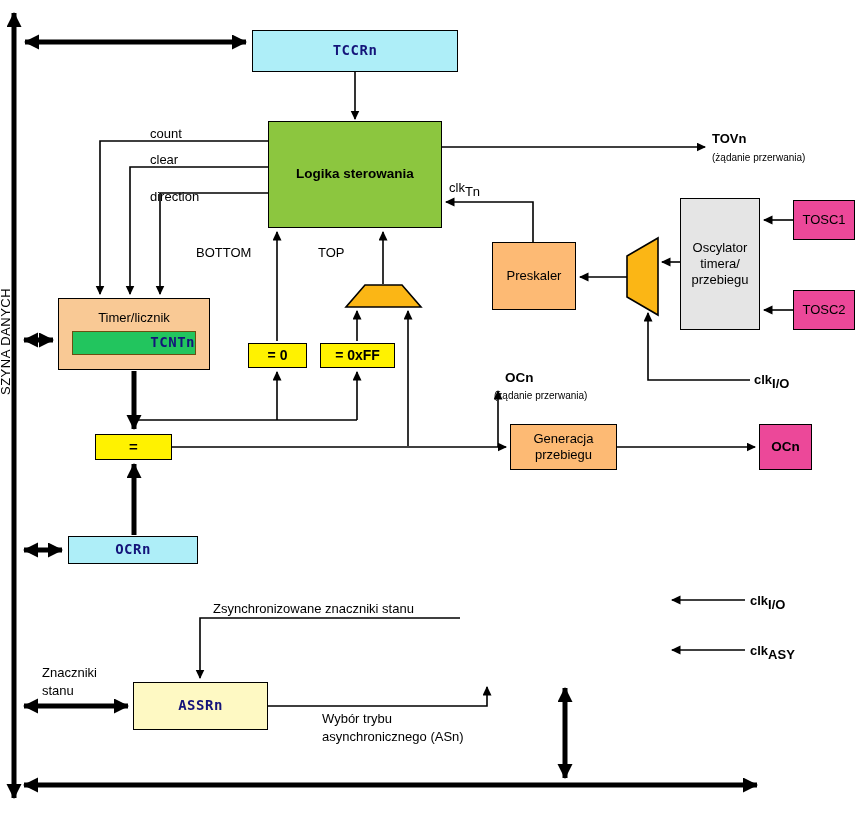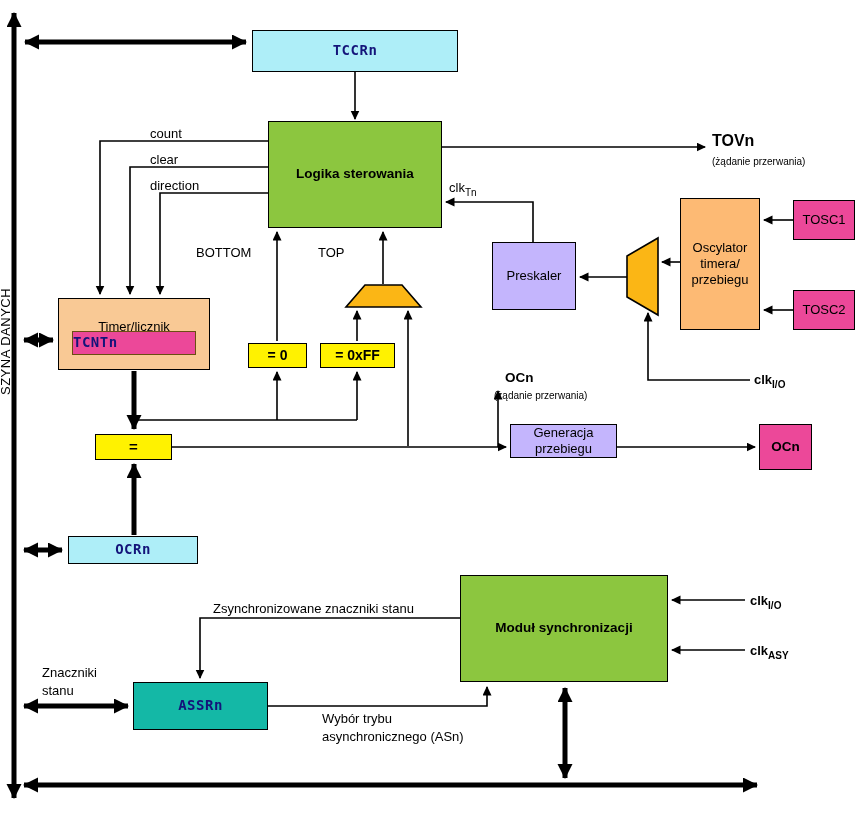--- a/index.html
+++ b/index.html
@@ -6,35 +6,35 @@
   html,body{background:#fff}
   body{font-family:"Liberation Sans",sans-serif;color:#000}
   .diagram{position:relative;width:863px;height:813px;background:#fff;overflow:hidden}
   .diagram > svg{position:absolute;left:0;top:0}
   .box{position:absolute;border:1.6px solid #000;display:flex;align-items:center;justify-content:center;
        text-align:center;font-size:13px;line-height:1.25}
   .reg{background:#aeeef8}
   .regtext{font-family:"DejaVu Sans Mono","Liberation Mono",monospace;font-weight:bold;font-size:14px;
            color:#14147a;letter-spacing:.5px}
   .green{background:#8cc63f}
-  .lav{background:#c4b5fd}
-  .teal{background:#fdba74}
+  .lav{background:#fdba74}
+  .teal{background:#e5e5e5}
   .gray{background:#ec4899}
-  .olive{background:#14b8a6}
+  .olive{background:#fef9c3}
   .yellow{background:#fff200;font-weight:bold;font-size:14px}
-  .peach{background:#f9c995;flex-direction:column;justify-content:flex-start;padding-top:20px}
-  .tcnt{position:absolute;left:13px;top:32px;width:124px;height:24px;background:#ec4899;
-        border:1.6px solid #6b4f12;display:flex;align-items:center;justify-content:flex-start}
+  .peach{background:#f9c995;flex-direction:column;justify-content:flex-start;padding-top:11px}
+  .tcnt{position:absolute;left:13px;top:32px;width:124px;height:24px;background:#22c55e;
+        border:1.6px solid #6b4f12;display:flex;align-items:center;justify-content:flex-end}
   .bfw{font-weight:600;font-size:13.5px}
   .lbl{position:absolute;font-size:13px;line-height:1.35;white-space:nowrap}
   .bold{font-weight:bold}
   .small{font-size:10px}
   .right{}
   .center{text-align:left}
-  sub{font-size:10px;font-weight:inherit}
+  sub{font-size:13px;font-weight:inherit}
   .vlabel{position:absolute;left:-3px;top:266px;height:150px;width:17px;
           writing-mode:vertical-rl;transform:rotate(180deg);
           display:flex;align-items:center;justify-content:center;
           font-size:13px;letter-spacing:.5px;white-space:nowrap}
 </style>
 </head>
 <body>
 
 <div class="diagram">
 
@@ -137,51 +137,48 @@
     <span>= 0xFF</span>
   </div>
   <div class="box yellow" style="left:95px;top:434px;width:77px;height:26px;font-size:15px">
     <span>=</span>
   </div>
 
   <div class="box reg" style="left:68px;top:536px;width:130px;height:28px">
     <span class="regtext">OCRn</span>
   </div>
 
-  <div class="box lav" style="left:510px;top:424px;width:107px;height:34px">
+  <div class="box lav" style="left:510px;top:424px;width:107px;height:46px">
     <span>
       <span>Generacja</span><br>
       <span>przebiegu</span>
     </span>
   </div>
 
   <div class="box gray" style="left:759px;top:424px;width:53px;height:46px;font-weight:bold;font-size:13.5px">
     <span>OCn</span>
   </div>
 
-  <div class="box green" style="left:460px;top:575px;width:208px;height:107px">
-    <span class="bfw">Moduł synchronizacji</span>
-  </div>
 
   <div class="box olive" style="left:133px;top:682px;width:135px;height:48px">
     <span class="regtext">ASSRn</span>
   </div>
 
   <div class="lbl right" style="left:150px;top:125px;width:82px">count</div>
   <div class="lbl right" style="left:150px;top:151px;width:82px">clear</div>
-  <div class="lbl right" style="left:150px;top:177px;width:82px">direction</div>
+  <div class="lbl right" style="left:150px;top:188px;width:82px">direction</div>
   <div class="lbl right" style="left:196px;top:244px;width:72px">BOTTOM</div>
   <div class="lbl right" style="left:318px;top:244px;width:48px">TOP</div>
 
   <div class="lbl" style="left:449px;top:179px">
     <span>clk</span><sub>Tn</sub>
   </div>
 
   <div class="lbl" style="left:712px;top:130px">
-    <span class="bold" style="font-size:16px">TOVn</span><br>
+    <span class="bold" style="font-size:13px">TOVn</span><br>
     <span class="small">(żądanie przerwania)</span>
   </div>
 
   <div class="lbl bold" style="left:505px;top:369px;font-size:13.5px">OCn</div>
   <div class="lbl small" style="left:494px;top:389px">(żądanie przerwania)</div>
 
   <div class="lbl bold" style="left:754px;top:371px">
     <span>clk</span><sub>I/O</sub>
   </div>
 

